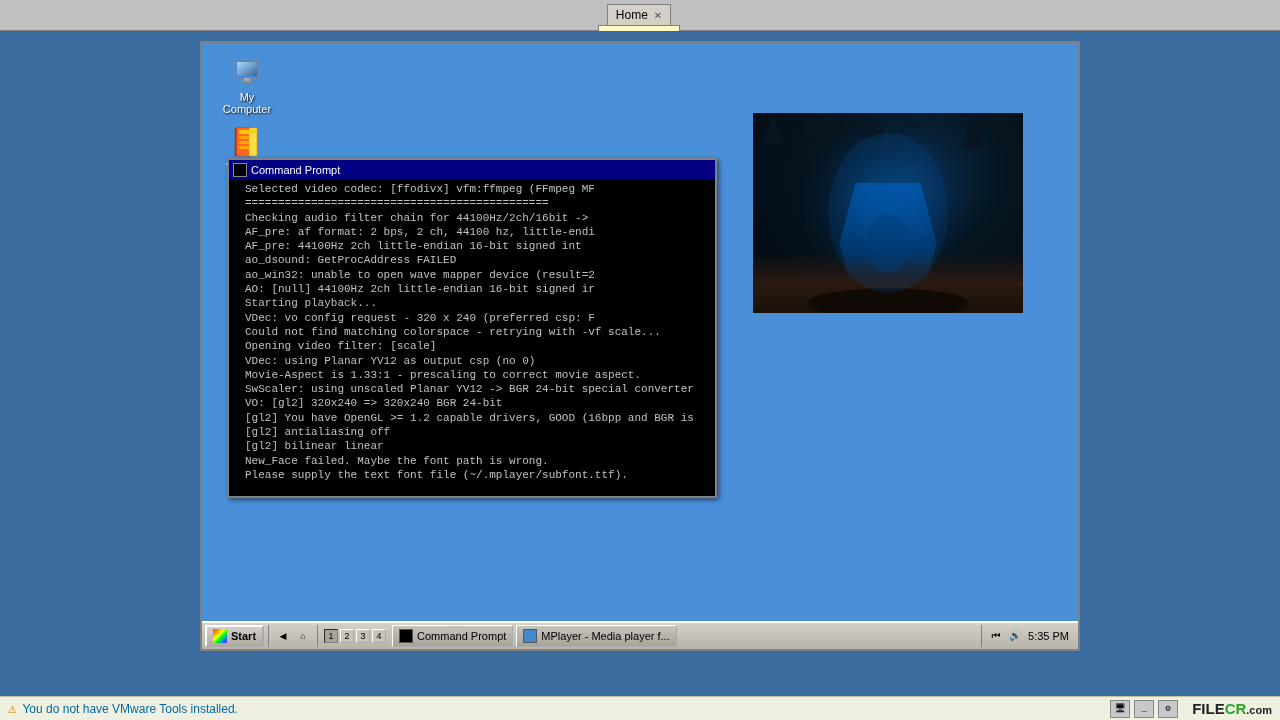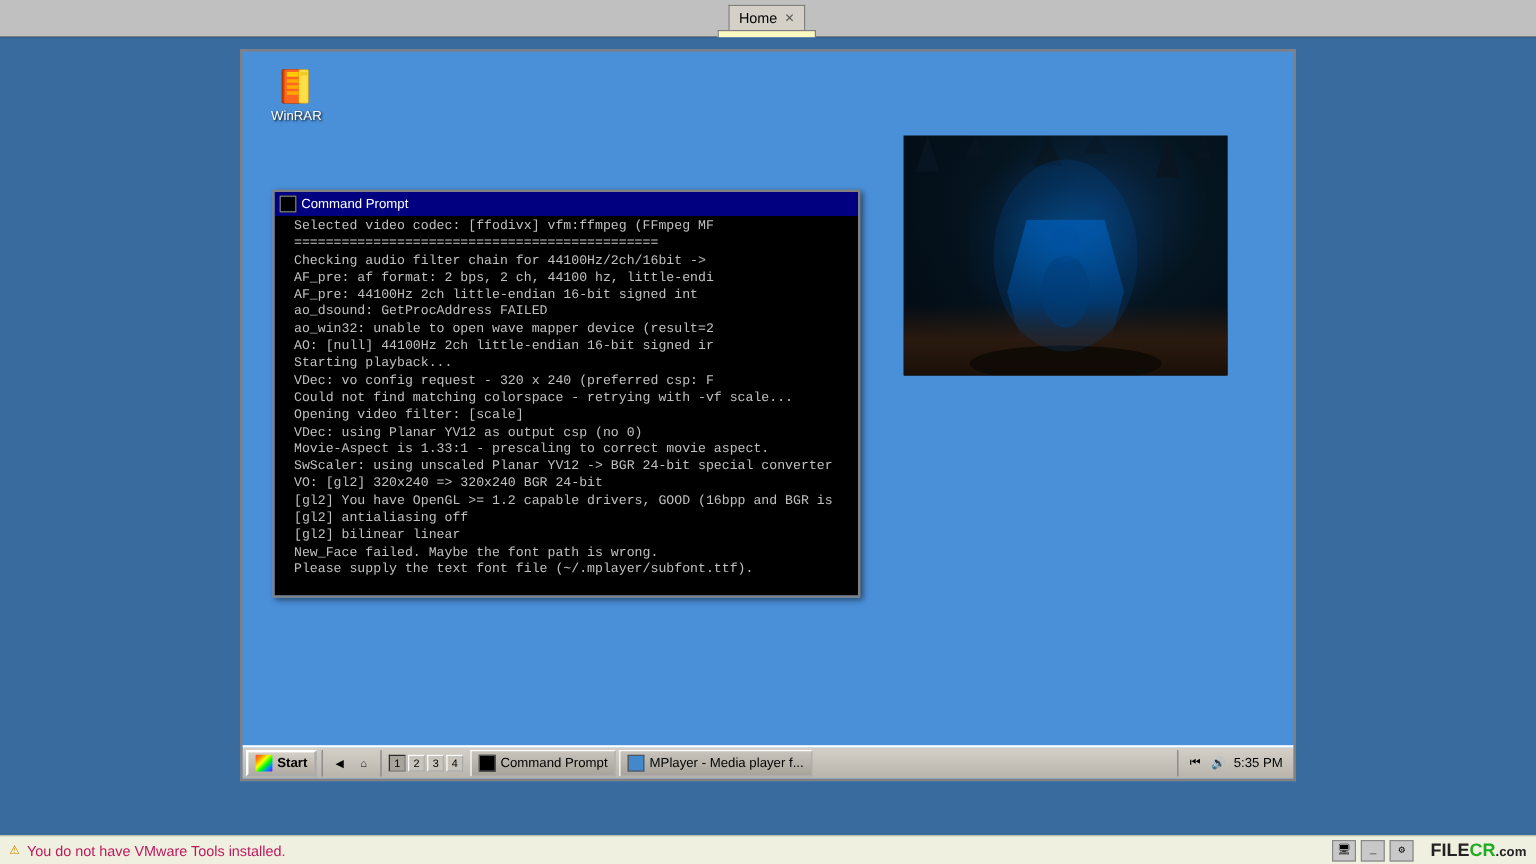--- a/index.html
+++ b/index.html
@@ -325,21 +325,21 @@
       padding: 0 8px;
       gap: 6px;
     }
     .vmware-warn-icon {
       color: #cc8800;
       font-size: 14px;
     }
     .vmware-text {
       font-size: 12px;
       font-family: Arial, sans-serif;
-      color: #be185d;
+      color: #0369a1;
     }
     .vmware-tray-icons {
       margin-left: auto;
       display: flex;
       align-items: center;
       gap: 4px;
     }
     .vmware-tray-icon {
       width: 20px;
       height: 18px;
@@ -366,20 +366,36 @@
       <span class="close-btn">✕</span>
     </div>
   </div>
 </div>
 
 <div class="browser-content">
 
   <div class="reactos-desktop">
 
     <div class="desktop-icons">
+      <div class="desktop-icon">
+        <svg class="icon-img" viewBox="0 0 32 32">
+          <rect x="4" y="4" width="24" height="18" rx="1" fill="#4488dd" stroke="#888" stroke-width="1"></rect>
+          <rect x="6" y="6" width="20" height="14" fill="#88bbff"></rect>
+          <rect x="6" y="6" width="20" height="14" fill="url(#screengrad)"></rect>
+          <defs>
+            <linearGradient id="screengrad" x1="0" y1="0" x2="1" y2="1">
+              <stop offset="0%" stop-color="#aaddff"></stop>
+              <stop offset="100%" stop-color="#336699"></stop>
+            </linearGradient>
+          </defs>
+          <rect x="13" y="22" width="6" height="3" fill="#aaa"></rect>
+          <rect x="10" y="25" width="12" height="2" fill="#888"></rect>
+        </svg>
+        <span class="icon-label">My Computer</span>
+      </div>
       <div class="desktop-icon">
         <svg class="icon-img" viewBox="0 0 32 32">
           <rect x="4" y="2" width="16" height="28" rx="1" fill="#cc4400" stroke="#882200" stroke-width="0.5"></rect>
           <rect x="6" y="2" width="14" height="28" rx="1" fill="#ff6622"></rect>
           <rect x="8" y="4" width="10" height="4" fill="#ffcc00" rx="0.5"></rect>
           <rect x="8" y="10" width="10" height="3" fill="#ffaa00" rx="0.5"></rect>
           <rect x="8" y="15" width="10" height="3" fill="#ffaa00" rx="0.5"></rect>
           <rect x="8" y="20" width="10" height="3" fill="#ffaa00" rx="0.5"></rect>
           <rect x="18" y="2" width="8" height="28" rx="1" fill="#ffdd44" stroke="#cc9900" stroke-width="0.5"></rect>
           <rect x="19" y="4" width="6" height="3" fill="#eecc22" rx="0.5"></rect>

